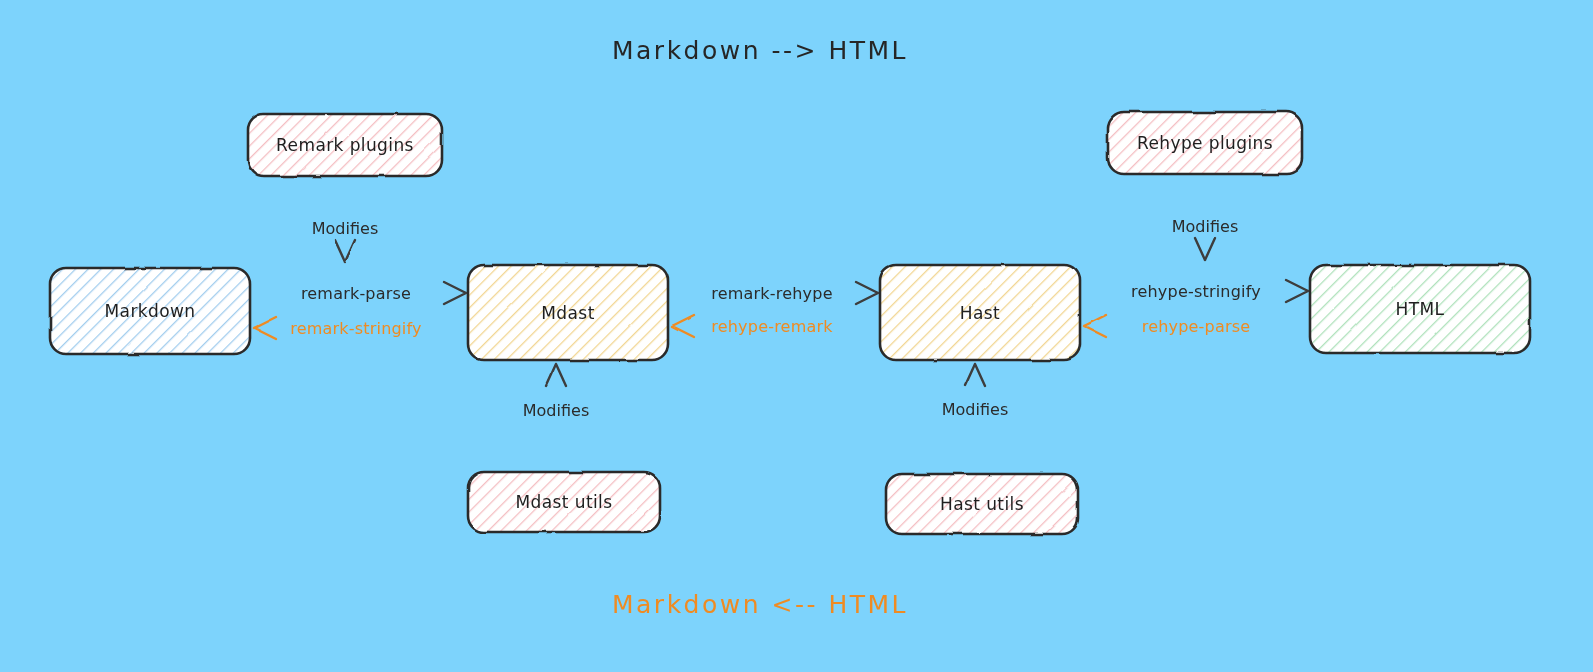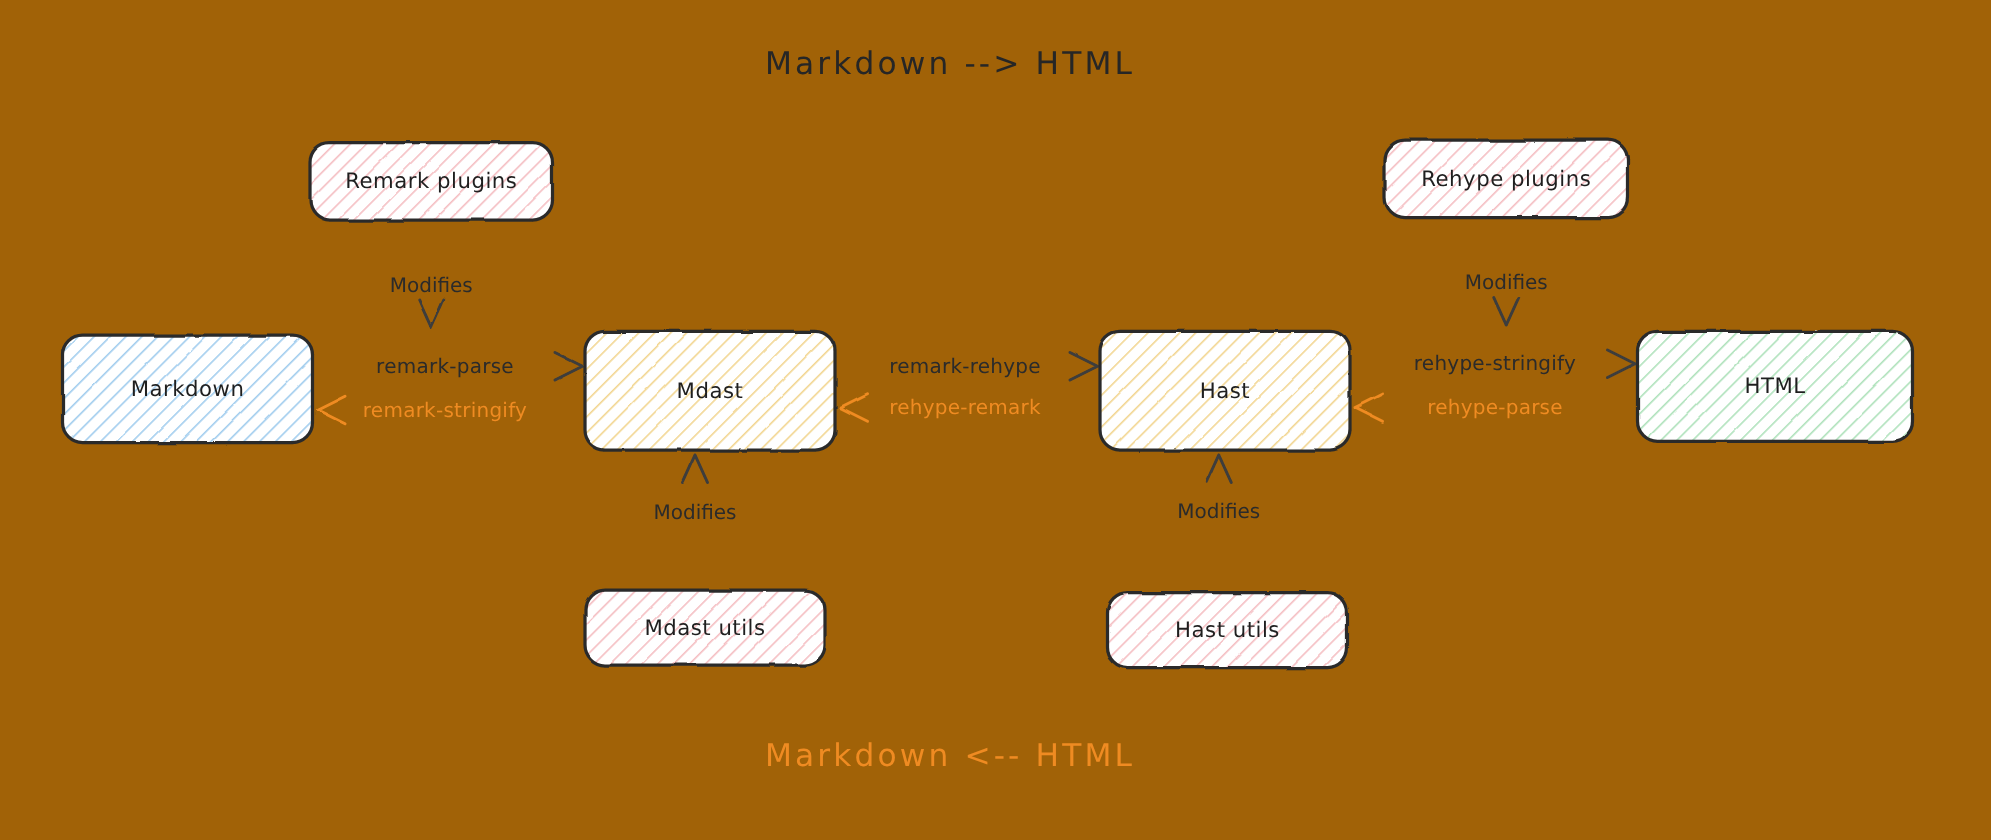--- a/index.html
+++ b/index.html
@@ -7,21 +7,21 @@
     padding: 0;
     background: #ffffff;
   }
   body {
     font-family: "DejaVu Sans", sans-serif;
   }
   #canvas {
     position: relative;
     width: 1593px;
     height: 672px;
-    background: #a16207;
+    background: #7dd3fc;
     overflow: hidden;
   }
   svg#diagram {
     position: absolute;
     left: 0;
     top: 0;
     width: 1593px;
     height: 672px;
   }
   .node-label {

